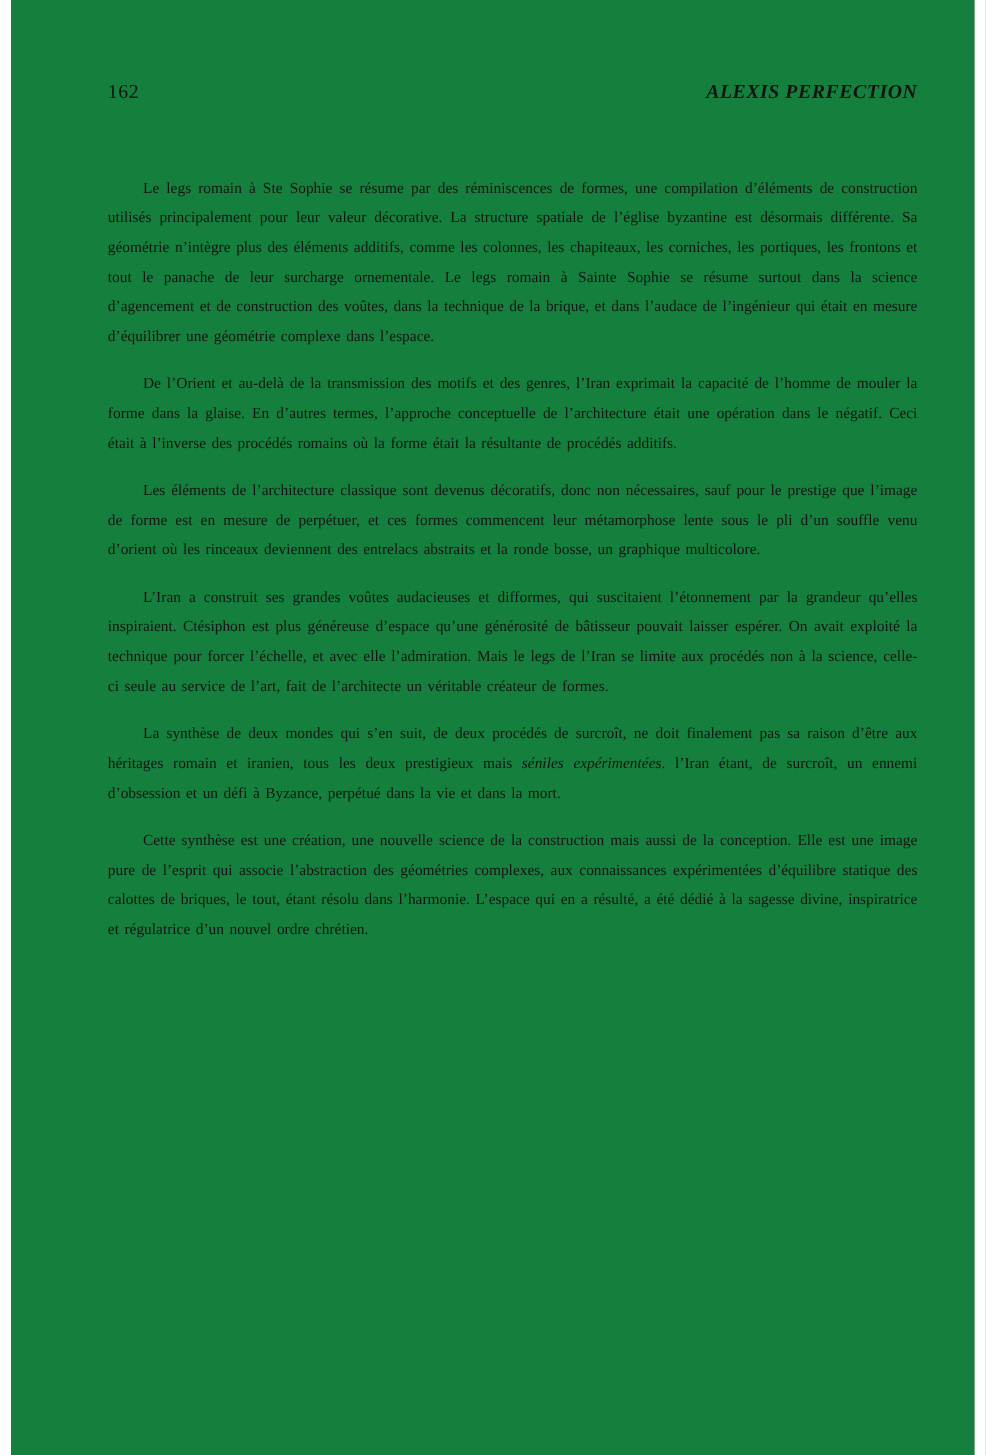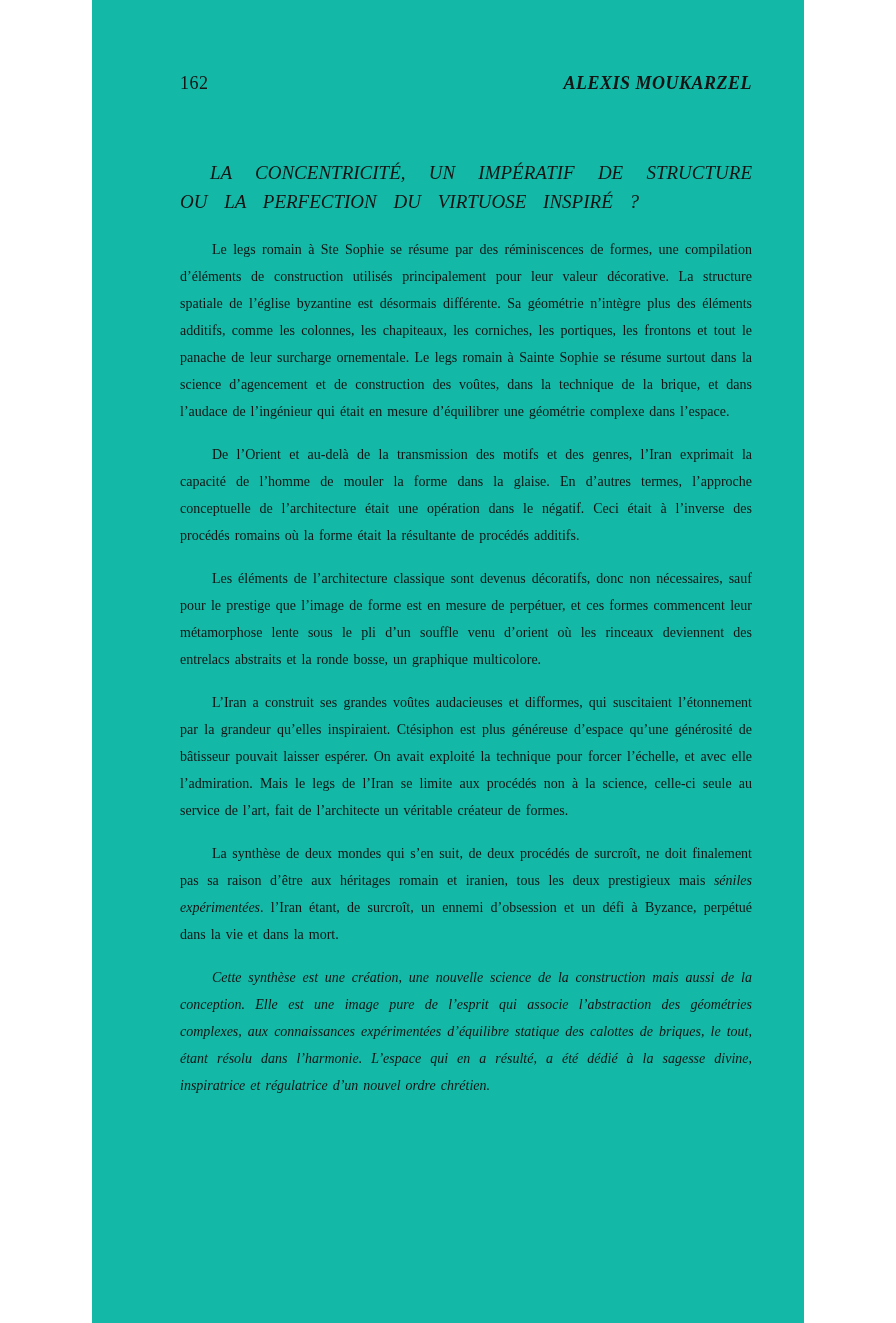--- a/index.html
+++ b/index.html
@@ -3,25 +3,25 @@
 <meta charset="utf-8">
 <title>Page 162 — Alexis Moukarzel</title>
 <style>
   html, body {
     margin: 0;
     padding: 0;
     background: #ffffff;
   }
   .page {
     position: relative;
-    width: 712px;
+    width: 876px;
     min-height: 1323px;
     margin: 0 auto;
     box-sizing: border-box;
-    background: #14b8a6;
+    background: #15803d;
     color: #141414;
     font-family: "Liberation Serif", "DejaVu Serif", serif;
     padding: 72px 52px 60px 88px;
     -webkit-font-smoothing: antialiased;
   }
   .page-header {
     display: flex;
     justify-content: space-between;
     align-items: baseline;
     font-size: 18px;
@@ -50,37 +50,35 @@
   .article-body p {
     font-size: 14px;
     line-height: 27px;
     text-align: justify;
     text-indent: 32px;
     word-spacing: 1.5px;
     margin: 0 0 16px 0;
   }
   .article-body p:last-child {
     margin-bottom: 11px;
-    font-style: italic;
   }
   .article-body em {
     font-style: italic;
   }
 </style>
 </head>
 <body>
 
 <div class="page">
 
   <header class="page-header">
     <span class="page-number">162</span>
-    <span class="running-head">ALEXIS MOUKARZEL</span>
+    <span class="running-head">ALEXIS PERFECTION</span>
   </header>
 
-  <h1 class="article-title">LA CONCENTRICITÉ, UN IMPÉRATIF DE STRUCTURE OU LA PERFECTION DU VIRTUOSE INSPIRÉ ?</h1>
 
   <main class="article-body">
 
   <p><span>Le legs romain à Ste Sophie se résume par des réminiscences de formes, une compilation d’éléments de construction utilisés principalement pour leur valeur décorative. La structure spatiale de l’église byzantine est désormais différente. Sa géométrie n’intègre plus des éléments additifs, comme les colonnes, les chapiteaux, les corniches, les portiques, les frontons et tout le panache de leur surcharge ornementale. Le legs romain à Sainte Sophie se résume surtout dans la science d’agencement et de construction des voûtes, dans la technique de la brique, et dans l’audace de l’ingénieur qui était en mesure d’équilibrer une géométrie complexe dans l’espace.</span></p>
       <p><span>De l’Orient et au-delà de la transmission des motifs et des genres, l’Iran exprimait la capacité de l’homme de mouler la forme dans la glaise. En d’autres termes, l’approche conceptuelle de l’architecture était une opération dans le négatif. Ceci était à l’inverse des procédés romains où la forme était la résultante de procédés additifs.</span></p>
       <p><span>Les éléments de l’architecture classique sont devenus décoratifs, donc non nécessaires, sauf pour le prestige que l’image de forme est en mesure de perpétuer, et ces formes commencent leur métamorphose lente sous le pli d’un souffle venu d’orient où les rinceaux deviennent des entrelacs abstraits et la ronde bosse, un graphique multicolore.</span></p>
       <p><span>L’Iran a construit ses grandes voûtes audacieuses et difformes, qui suscitaient l’étonnement par la grandeur qu’elles inspiraient. Ctésiphon est plus généreuse d’espace qu’une générosité de bâtisseur pouvait laisser espérer. On avait exploité la technique pour forcer l’échelle, et avec elle l’admiration. Mais le legs de l’Iran se limite aux procédés non à la science, celle-ci seule au service de l’art, fait de l’architecte un véritable créateur de formes.</span></p>
       <p><span>La synthèse de deux mondes qui s’en suit, de deux procédés de surcroît, ne doit finalement pas sa raison d’être aux héritages romain et iranien, tous les deux prestigieux mais </span><em>séniles expérimentées</em><span>. l’Iran étant, de surcroît, un ennemi d’obsession et un défi à Byzance, perpétué dans la vie et dans la mort.</span></p>
       <p><span>Cette synthèse est une création, une nouvelle science de la construction mais aussi de la conception. Elle est une image pure de l’esprit qui associe l’abstraction des géométries complexes, aux connaissances expérimentées d’équilibre statique des calottes de briques, le tout, étant résolu dans l’harmonie. L’espace qui en a résulté, a été dédié à la sagesse divine, inspiratrice et régulatrice d’un nouvel ordre chrétien.</span></p>
     </main>

